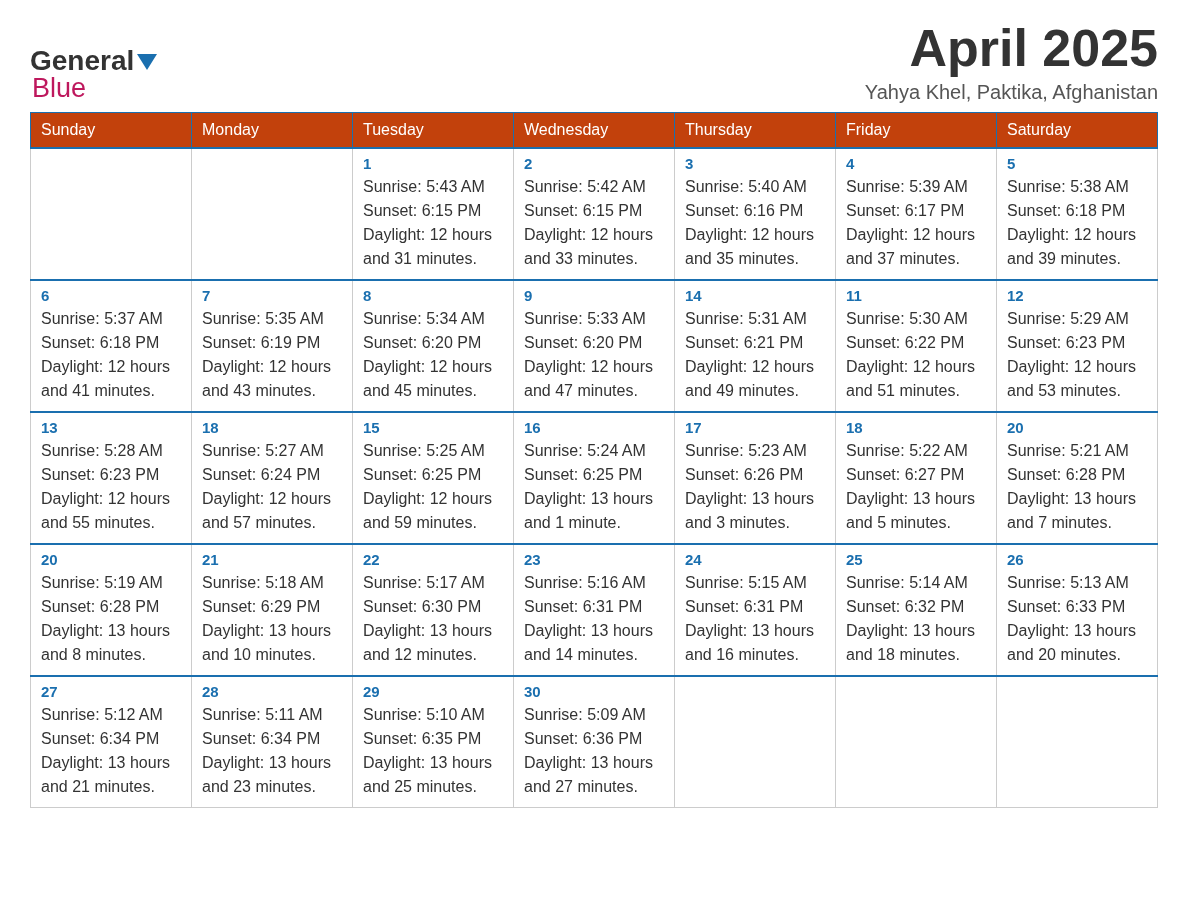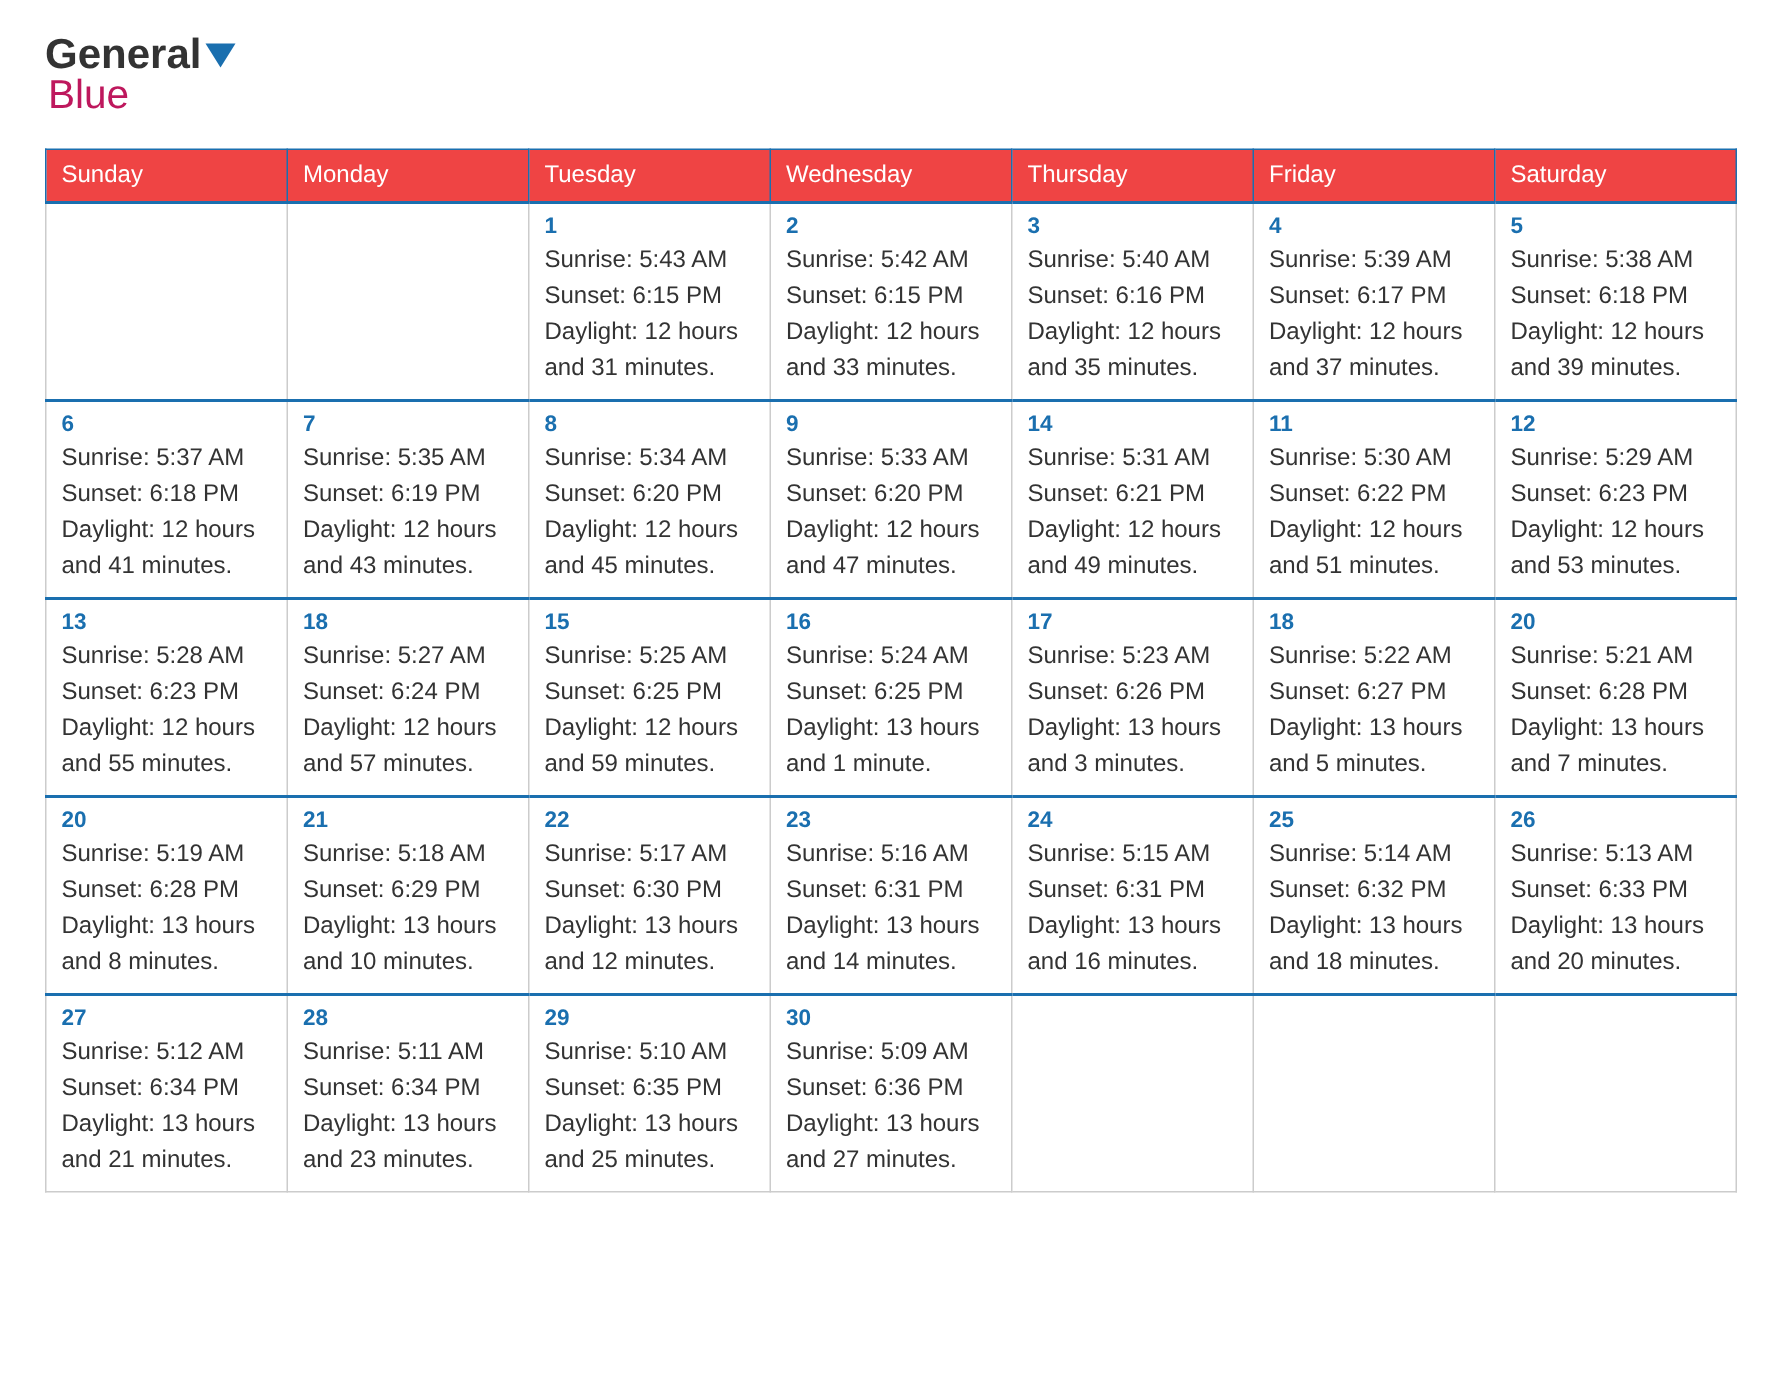--- a/index.html
+++ b/index.html
@@ -8,21 +8,21 @@
       background: #fff;
       color: #333;
       padding: 20px 30px;
       width: 1188px;
       min-height: 918px;
     }
     .header {
       display: flex;
       justify-content: space-between;
       align-items: flex-end;
-      margin-bottom: 20px;
+      margin-bottom: 8px;
     }
     .title-section {
       text-align: right;
     }
     .calendar-title {
       font-size: 52px;
       font-weight: bold;
       color: #333;
       line-height: 1.1;
     }
@@ -30,21 +30,21 @@
       font-size: 20px;
       color: #555;
       margin-top: 4px;
     }
     .calendar-table {
       width: 100%;
       border-collapse: collapse;
       table-layout: fixed;
     }
     .calendar-table th {
-      background-color: #ef4444;
+      background-color: #c2410c;
       color: #fff;
       padding: 8px 10px;
       font-size: 16px;
       font-weight: normal;
       text-align: left;
       border: 1px solid #1a6faf;
     }
     .calendar-table td {
       vertical-align: top;
       padding: 6px 10px 8px 10px;
@@ -107,20 +107,24 @@
 </head>
 <body>
 
 <div class="header">
   <div class="logo-wrapper">
     <div class="logo-line1">
       <span class="logo-g">General</span>
       <span class="logo-arrow"></span>
     </div>
     <div class="logo-line2">Blue</div>
+  </div>
+  <div class="title-section">
+    <div class="calendar-title">April 2025</div>
+    <div class="calendar-subtitle">Yahya Khel, Paktika, Afghanistan</div>
   </div>
 </div>
 
 <table class="calendar-table">
   <thead>
     <tr>
       <th>Sunday</th>
       <th>Monday</th>
       <th>Tuesday</th>
       <th>Wednesday</th>

